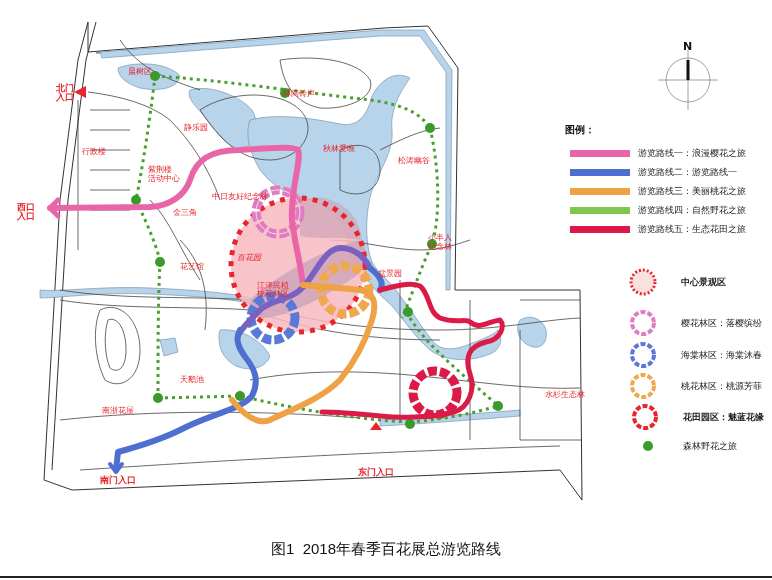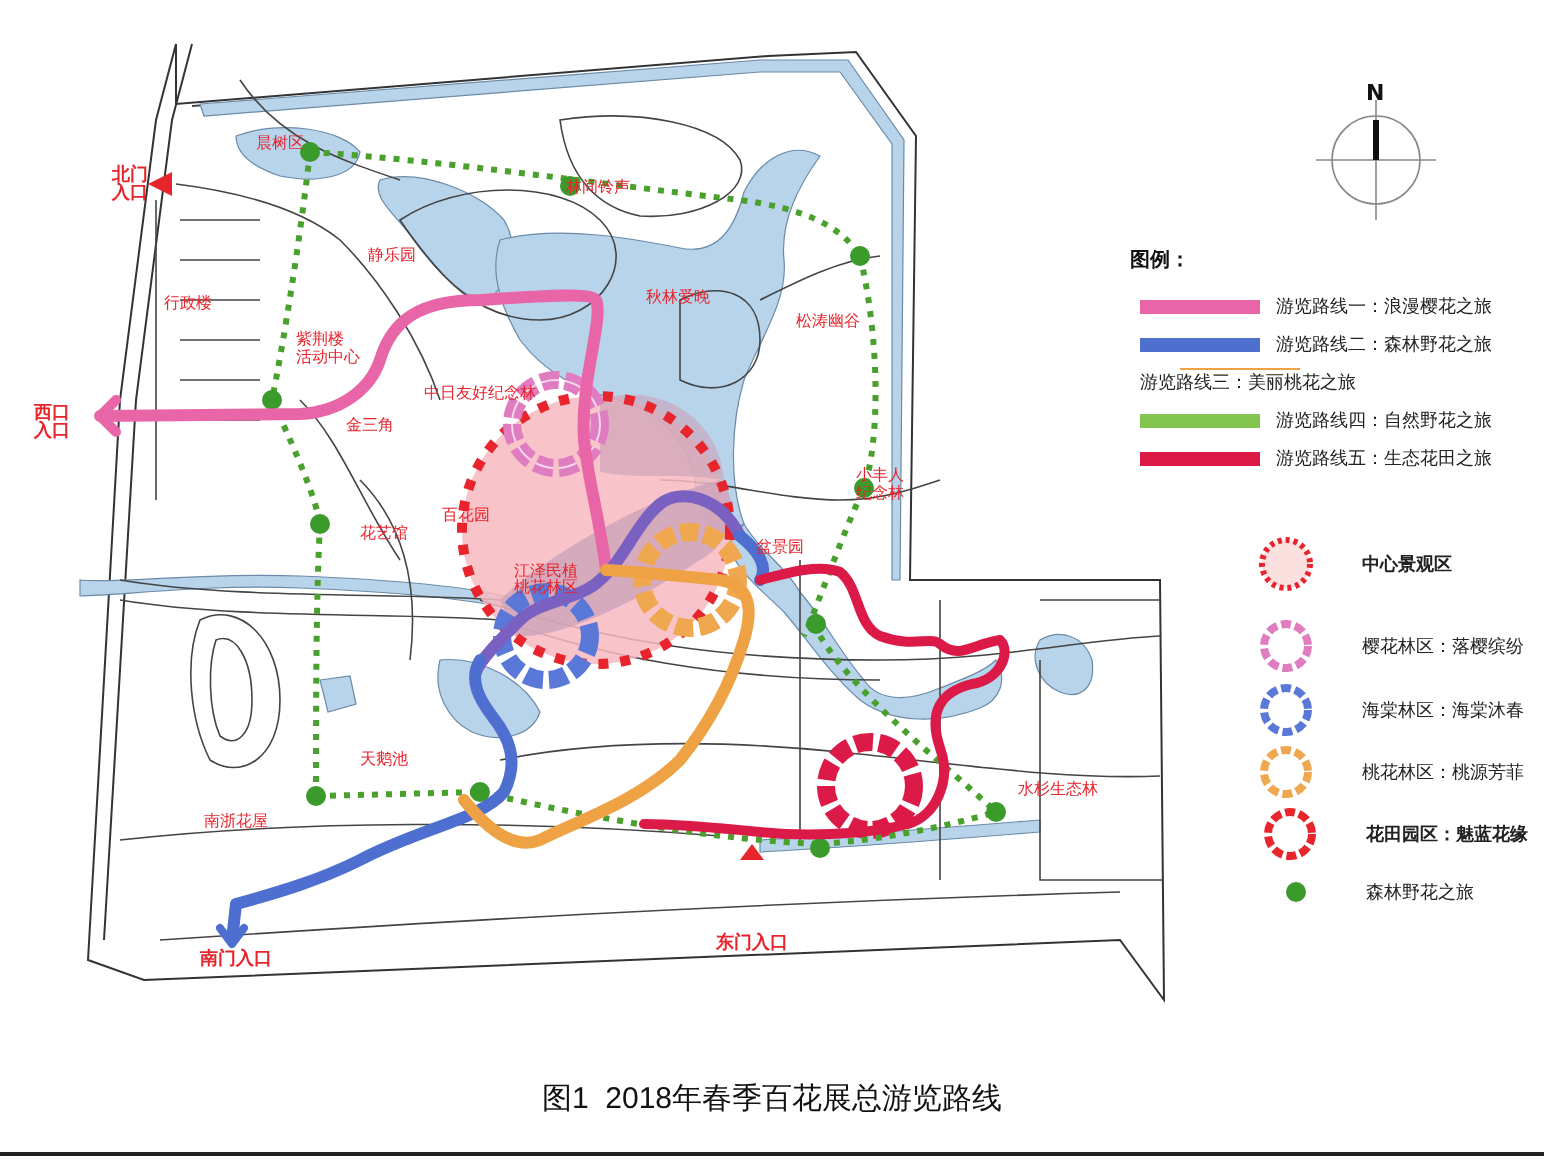--- a/index.html
+++ b/index.html
@@ -173,49 +173,49 @@
 <div class="lbl" style="left:170px;top:124px;margin-left:14px;">静乐园</div>
 <div class="lbl" style="left:82px;top:148px;">行政楼</div>
 <div class="lbl" style="left:148px;top:166px;white-space:pre;line-height:1.1;">紫荆楼
 活动中心</div>
 <div class="lbl" style="left:323px;top:145px;">秋林爱晚</div>
 <div class="lbl" style="left:398px;top:157px;">松涛幽谷</div>
 <div class="lbl" style="left:212px;top:193px;">中日友好纪念林</div>
 <div class="lbl" style="left:173px;top:209px;">金三角</div>
 <div class="lbl" style="left:428px;top:234px;white-space:pre;line-height:1.1;">小丰人
 纪念林</div>
-<div class="lbl" style="left:221px;top:254px;">百花园</div>
+<div class="lbl" style="left:237px;top:254px;font-style:italic;">百花园</div>
 <div class="lbl" style="left:180px;top:263px;">花艺馆</div>
 <div class="lbl" style="left:257px;top:282px;white-space:pre;line-height:1.05;">江泽民植
 桃花林区</div>
 <div class="lbl" style="left:378px;top:270px;">盆景园</div>
 <div class="lbl" style="left:102px;top:363px;margin-top:44px;">南浙花屋</div>
 <div class="lbl" style="left:180px;top:376px;">天鹅池</div>
-<div class="lbl" style="left:509px;top:391px;">水杉生态林</div>
+<div class="lbl" style="left:545px;top:391px;">水杉生态林</div>
 
 <div class="lbl big" style="left:56px;top:84px;white-space:pre;line-height:1;">北门
 入口</div>
 <div class="lbl big" style="left:17px;top:203px;white-space:pre;line-height:1;">西口
 入口</div>
 <div class="lbl big" style="left:100px;top:476px;">南门入口</div>
 <div class="lbl big" style="left:358px;top:468px;">东门入口</div>
 
 <div class="compass-n">N</div>
 
 <div class="legend-title">图例：</div>
 
 <div class="route-row" style="top:146px;">
   <div class="route-swatch" style="background:#e866a8;"></div>
   <span class="route-text">游览路线一：浪漫樱花之旅</span>
 </div>
 <div class="route-row" style="top:165px;">
   <div class="route-swatch" style="background:#4f6fd0;"></div>
-  <span class="route-text">游览路线二：森林野花之旅</span>
-</div>
-<div class="route-row" style="top:184px;flex-direction:column;">
+  <span class="route-text">游览路线二：游览路线一</span>
+</div>
+<div class="route-row" style="top:184px;">
   <div class="route-swatch" style="background:#eea244;"></div>
   <span class="route-text">游览路线三：美丽桃花之旅</span>
 </div>
 <div class="route-row" style="top:203px;">
   <div class="route-swatch" style="background:#84c450;"></div>
   <span class="route-text">游览路线四：自然野花之旅</span>
 </div>
 <div class="route-row" style="top:222px;">
   <div class="route-swatch" style="background:#dc1a48;"></div>
   <span class="route-text">游览路线五：生态花田之旅</span>

